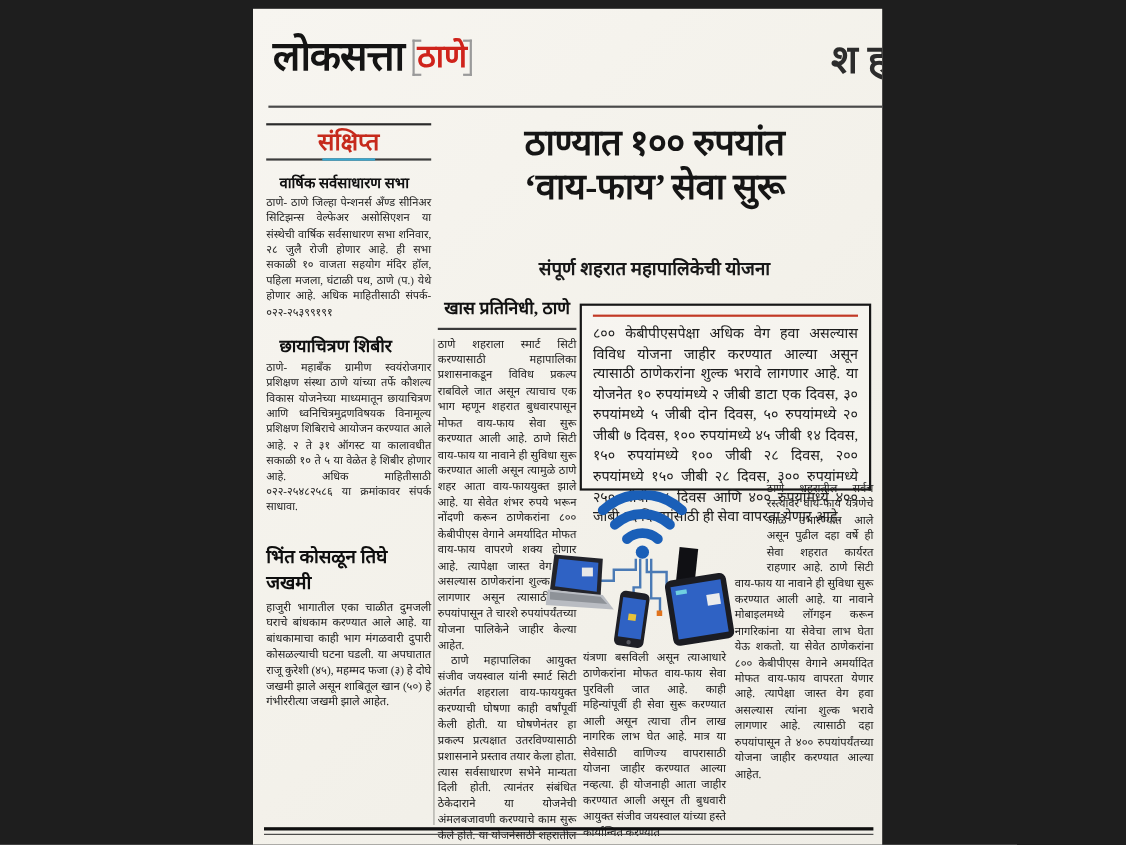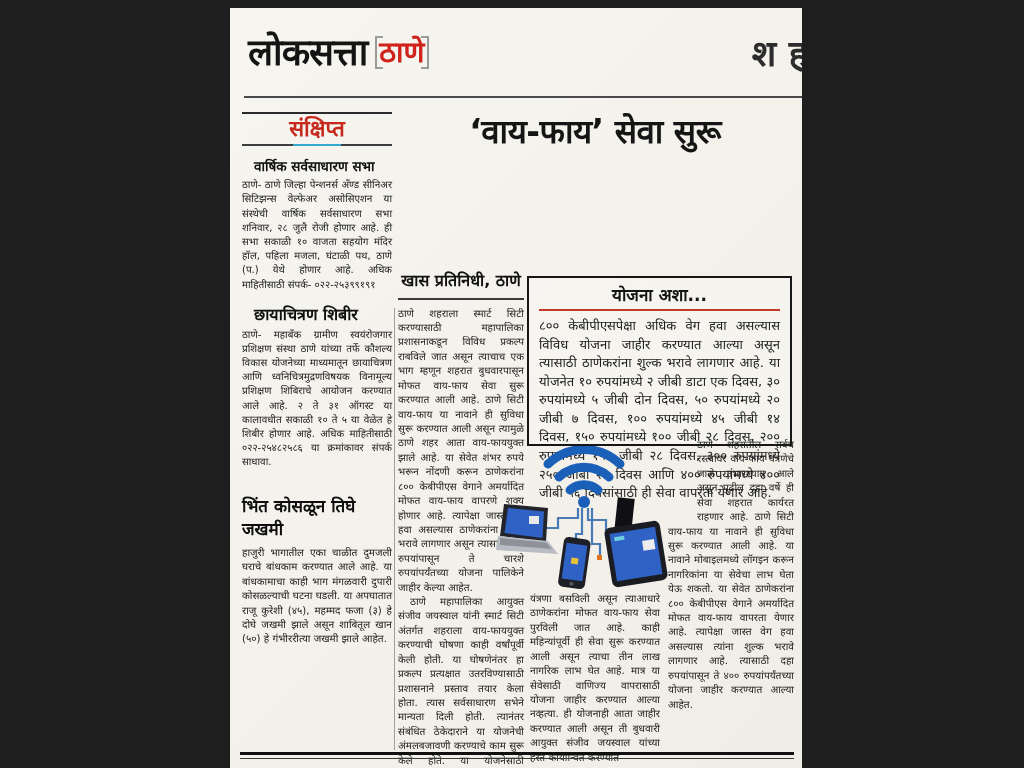--- a/index.html
+++ b/index.html
@@ -1,21 +1,21 @@
 <!DOCTYPE html>
 <html><head>
 <meta charset="utf-8">
 <style>
   html,body { margin:0; padding:0; }
   body { font-family:"DejaVu Sans", sans-serif; }
   .stage { position:relative; width:1024px; height:768px; background:#1e1e1e; overflow:hidden; }
   .paper {
     position:absolute; left:230px; top:8px; width:572px; height:760px;
     background:linear-gradient(135deg,#f7f5f0 0%, #f3f1ea 55%, #efede6 100%);
-    overflow:hidden; color:#1b1b1b;
+    overflow:hidden; color:#1b1b1b;font-family:Liberation Serif, serif;
   }
   
   .masthead { position:absolute; left:18px; top:26px; display:flex; align-items:center; gap:8px; }
   .mast-title { font-size:37px; font-weight:bold; color:#141414; letter-spacing:-1px; line-height:1; }
   .edition-box { position:relative; padding:2px 4px; }
   .edition-box::before, .edition-box::after { content:""; position:absolute; top:0; bottom:0; width:6px; border:2px solid #9a9a9a; }
   .edition-box::before { left:0; border-right:none; }
   .edition-box::after { right:0; border-left:none; }
   .edition { font-size:29px; font-weight:bold; color:#cf231b; line-height:1; }
   .mast-right { position:absolute; right:-6px; top:20px; font-size:36px; font-weight:bold; color:#2c2c2c; }
@@ -99,31 +99,32 @@
 
       <div class="sb-news">
         <div class="sb-news-title">भिंत कोसळून तिघे जखमी</div>
         <p>हाजुरी भागातील एका चाळीत दुमजली घराचे बांधकाम करण्यात आले आहे. या बांधकामाचा काही भाग मंगळवारी दुपारी कोसळल्याची घटना घडली. या अपघातात राजू कुरेशी (४५), महम्मद फजा (३) हे दोघे जखमी झाले असून शाबितूल खान (५०) हे गंभीररीत्या जखमी झाले आहेत.</p>
       </div>
     </div>
 
     <div class="v-divider"></div>
 
     <div class="headline">
+      <div>ठाण्यात १०० रुपयांत</div>
       <div>‘वाय-फाय’ सेवा सुरू</div>
     </div>
+    <div class="subhead">संपूर्ण शहरात महापालिकेची योजना</div>
 
     <div class="col1 body-text">
       <div class="byline">खास प्रतिनिधी, ठाणे</div>
       <p>ठाणे शहराला स्मार्ट सिटी करण्यासाठी महापालिका प्रशासनाकडून विविध प्रकल्प राबविले जात असून त्याचाच एक भाग म्हणून शहरात बुधवारपासून मोफत वाय-फाय सेवा सुरू करण्यात आली आहे. ठाणे सिटी वाय-फाय या नावाने ही सुविधा सुरू करण्यात आली असून त्यामुळे ठाणे शहर आता वाय-फाययुक्त झाले आहे. या सेवेत शंभर रुपये भरून नोंदणी करून ठाणेकरांना ८०० केबीपीएस वेगाने अमर्यादित मोफत वाय-फाय वापरणे शक्य होणार आहे. त्यापेक्षा जास्त वेग हवा असल्यास ठाणेकरांना शुल्क भरावे लागणार असून त्यासाठी दहा रुपयांपासून ते चारशे रुपयांपर्यंतच्या योजना पालिकेने जाहीर केल्या आहेत.</p>
       <p>ठाणे महापालिका आयुक्त संजीव जयस्वाल यांनी स्मार्ट सिटी अंतर्गत शहराला वाय-फाययुक्त करण्याची घोषणा काही वर्षांपूर्वी केली होती. या घोषणेनंतर हा प्रकल्प प्रत्यक्षात उतरविण्यासाठी प्रशासनाने प्रस्ताव तयार केला होता. त्यास सर्वसाधारण सभेने मान्यता दिली होती. त्यानंतर संबंधित ठेकेदाराने या योजनेची अंमलबजावणी करण्याचे काम सुरू केले होते. या योजनेसाठी शहरातील विद्युत खांबांवर वाय-फाय</p>
     </div>
 
     <div class="plan-box">
-      <div class="plan-box-title">योजना अशा...</div>
       <div class="plan-box-rule"></div>
       <p class="plan-box-body">८०० केबीपीएसपेक्षा अधिक वेग हवा असल्यास विविध योजना जाहीर करण्यात आल्या असून त्यासाठी ठाणेकरांना शुल्क भरावे लागणार आहे. या योजनेत १० रुपयांमध्ये २ जीबी डाटा एक दिवस, ३० रुपयांमध्ये ५ जीबी दोन दिवस, ५० रुपयांमध्ये २० जीबी ७ दिवस, १०० रुपयांमध्ये ४५ जीबी १४ दिवस, १५० रुपयांमध्ये १०० जीबी २८ दिवस, २०० रुपयांमध्ये १५० जीबी २८ दिवस, ३०० रुपयांमध्ये २५० जीबी २८ दिवस आणि ४०० रुपयांमध्ये ४०० जीबी ५६ दिवसांसाठी ही सेवा वापरता येणार आहे.</p>
     </div>
 
     <div class="illustration">
       <svg viewBox="0 0 172 148">
 
         <g>
           <path d="M52 18 A 52 52 0 0 1 124 18" fill="none" stroke="#1a5fb8" stroke-width="9" stroke-linecap="round"></path>
           <path d="M63 31 A 37 37 0 0 1 113 31" fill="none" stroke="#1a5fb8" stroke-width="9" stroke-linecap="round"></path>

